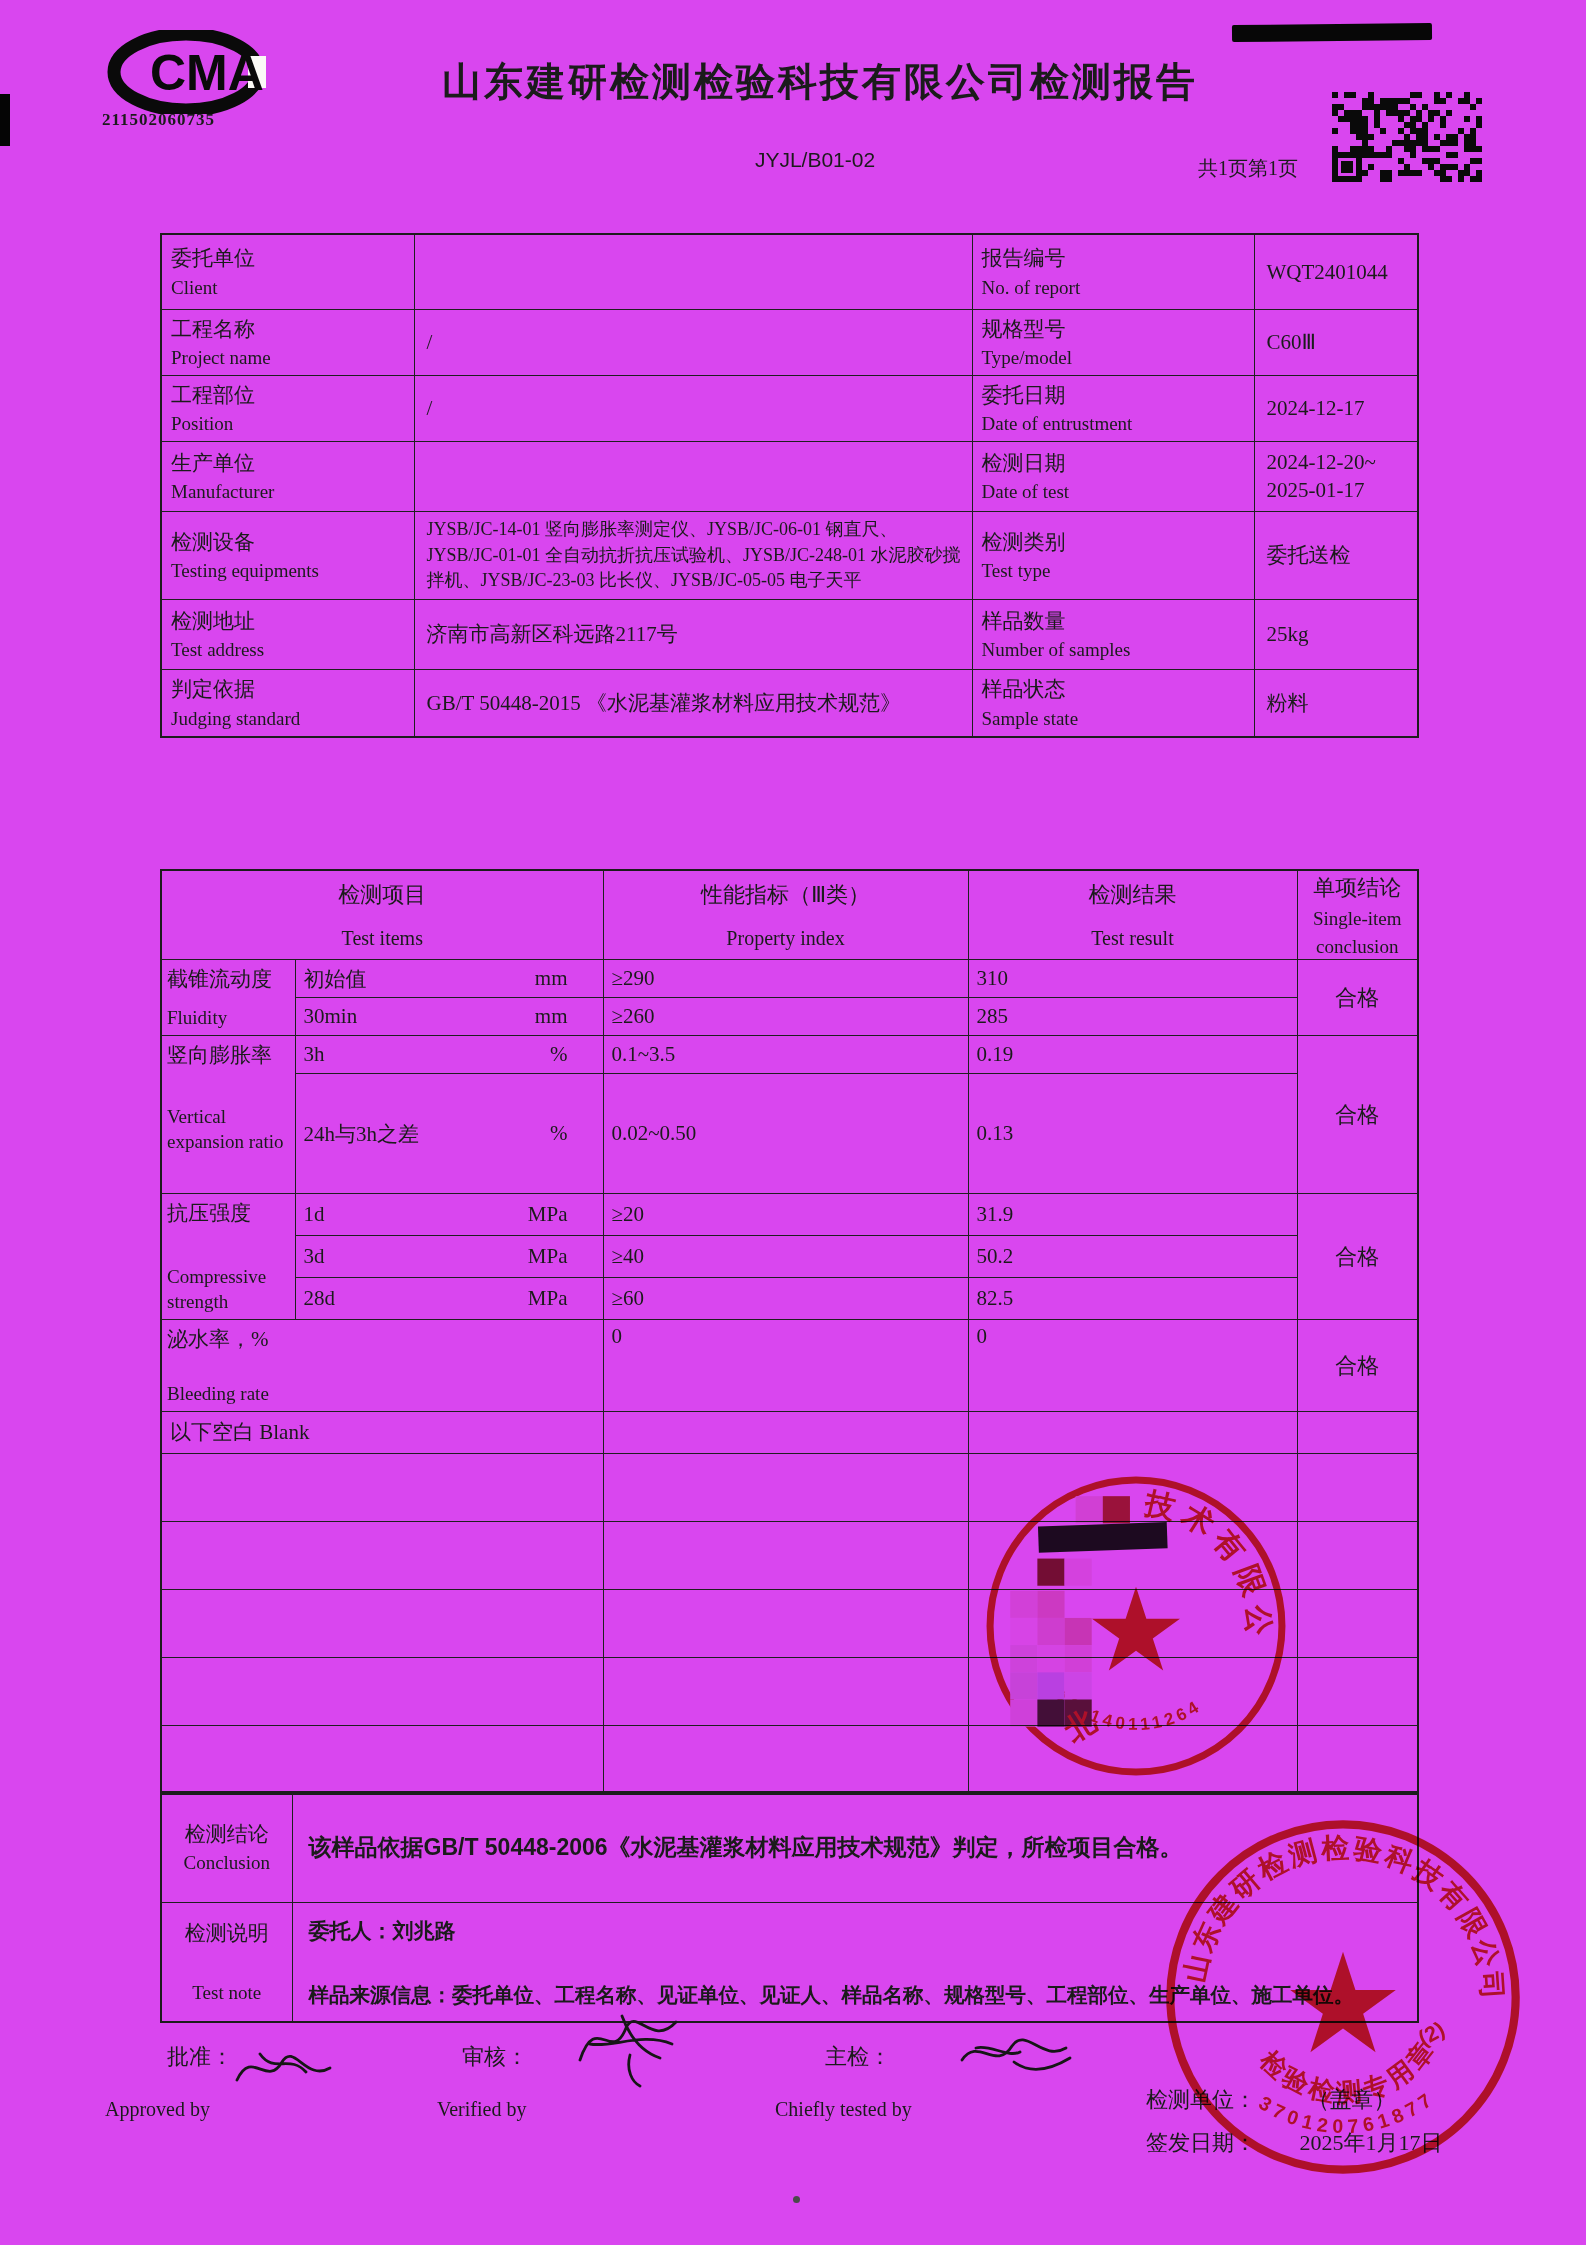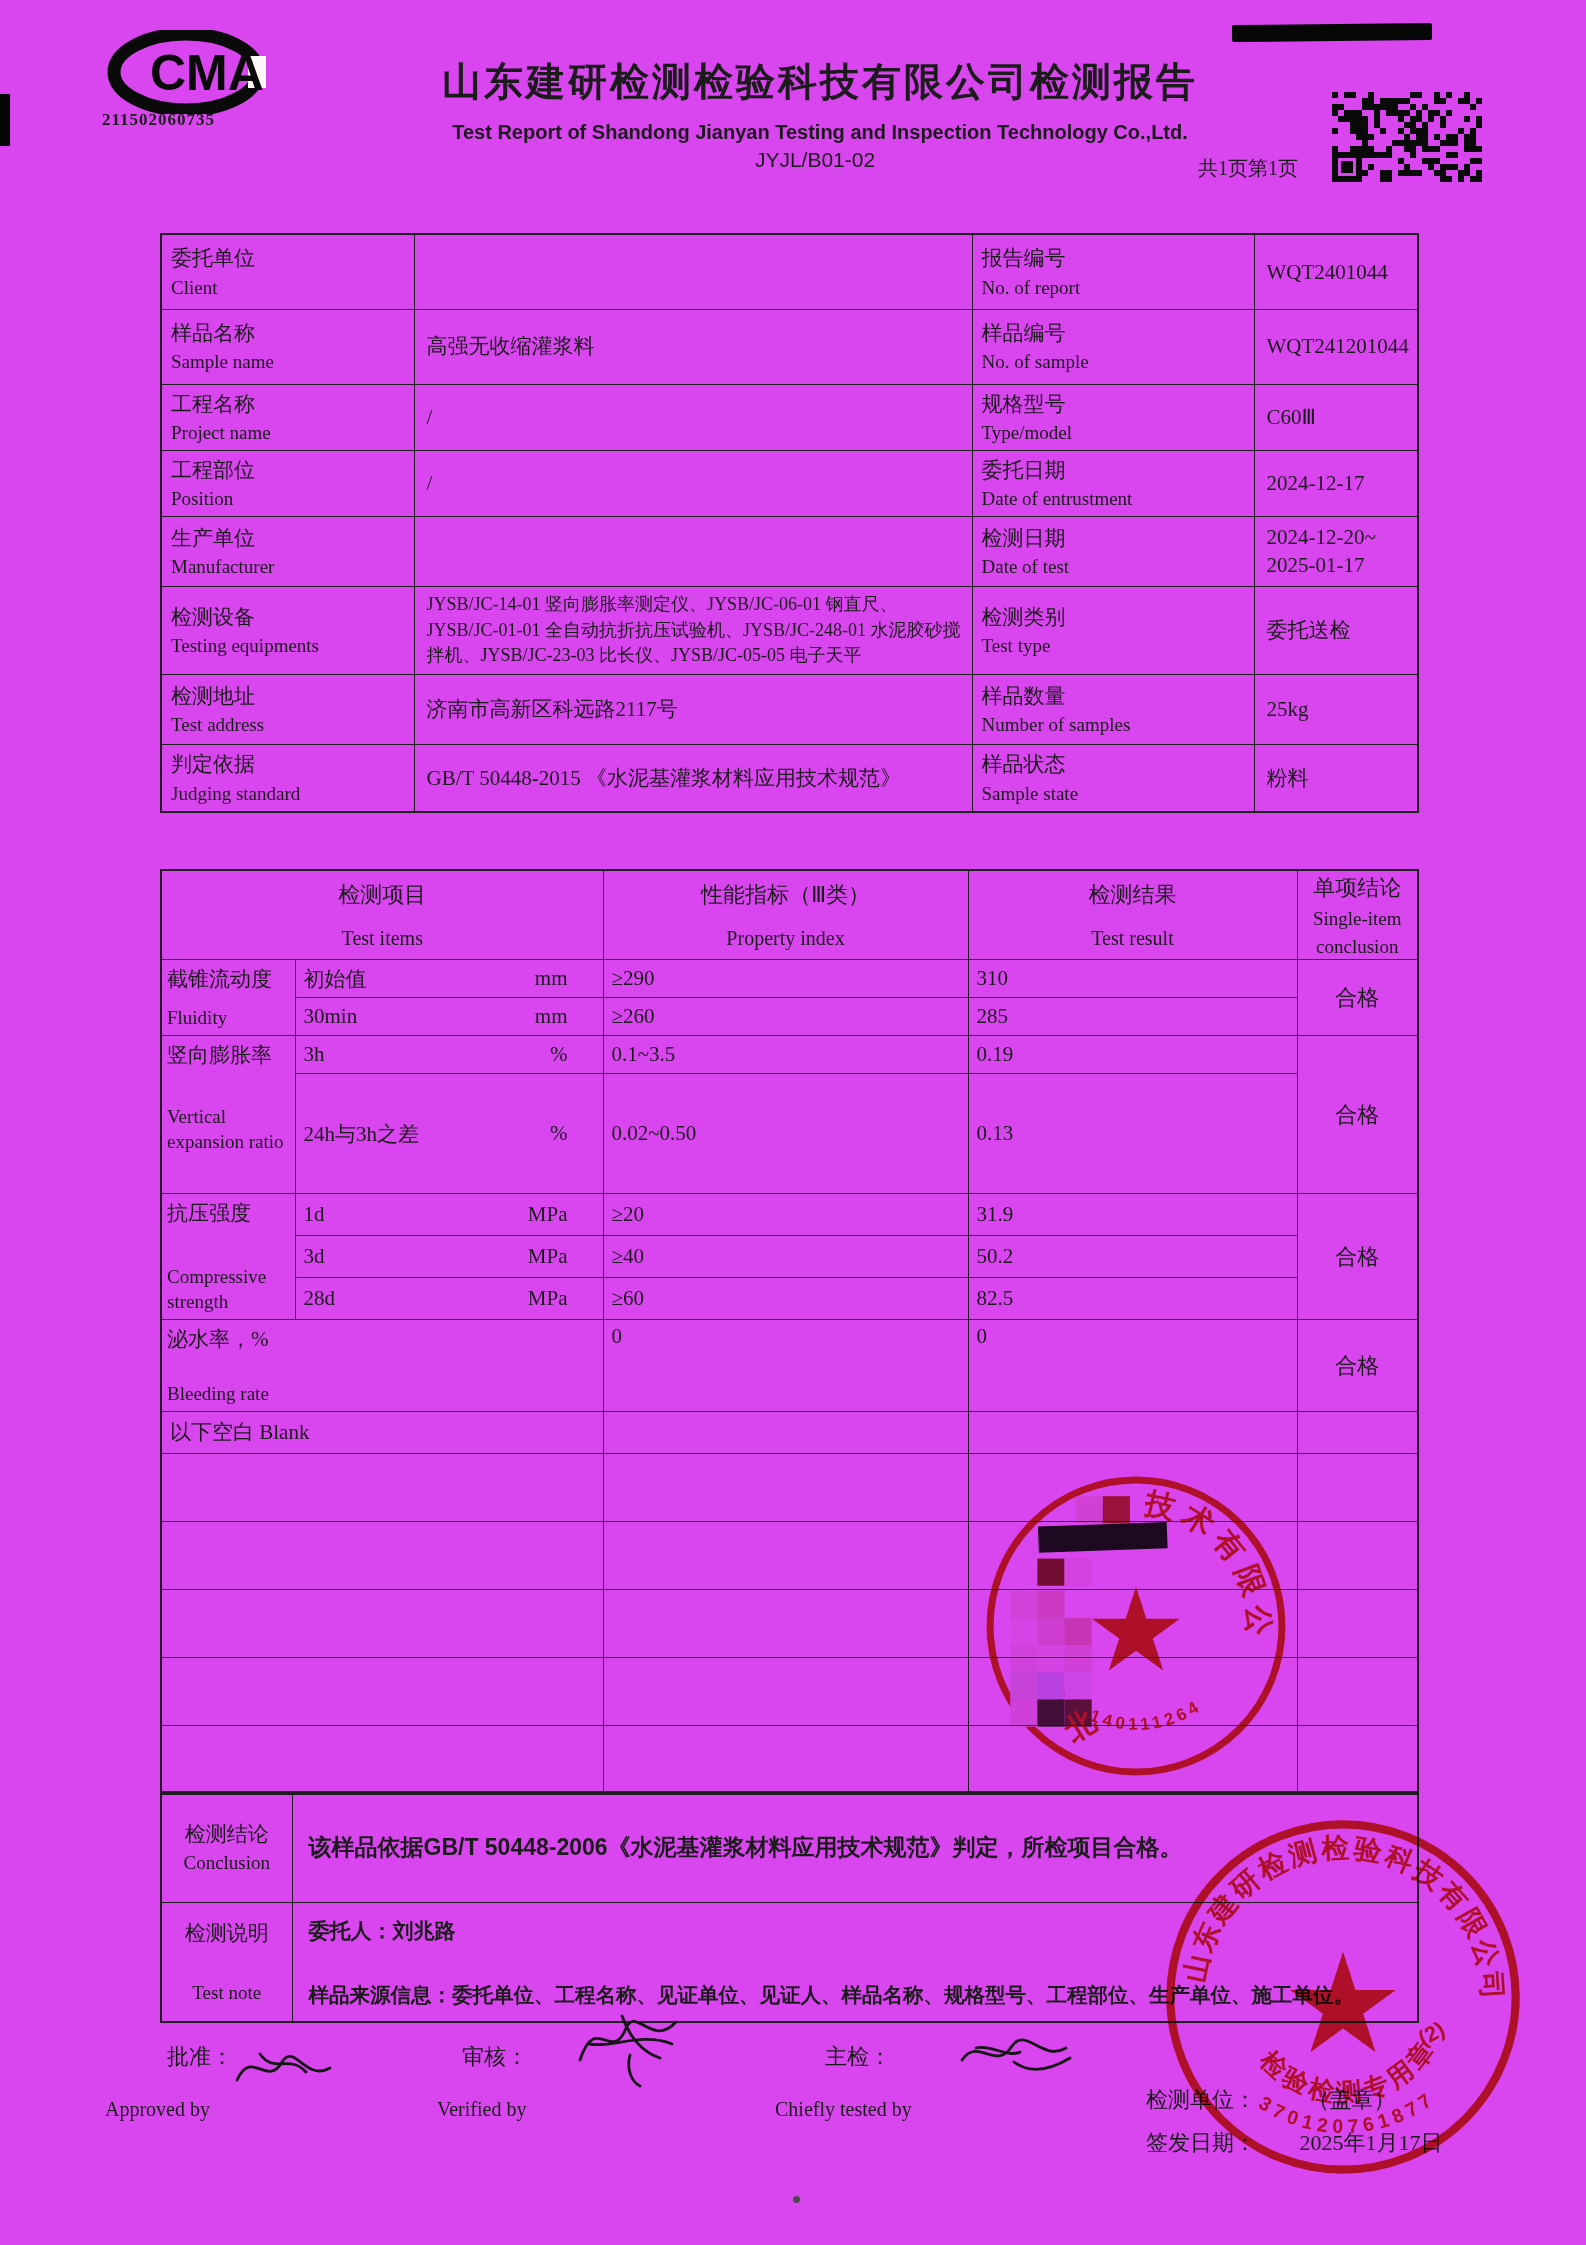--- a/index.html
+++ b/index.html
@@ -82,21 +82,20 @@
     <svg width="160" height="84" viewBox="0 0 160 84">
       <ellipse cx="80" cy="42" rx="72" ry="38" fill="none" stroke="#0a0a0a" stroke-width="13"></ellipse>
       <rect x="142" y="26" width="20" height="32" fill="#fbfaf6"></rect>
       <text x="44" y="60" font-family="Liberation Sans, sans-serif" font-weight="bold" font-size="50" fill="#0a0a0a">CMA</text>
     </svg>
   </div>
   <div class="cma-num">211502060735</div>
 
   <div class="titleblock">
     <div class="title">山东建研检测检验科技有限公司检测报告</div>
-    <div class="subtitle">Test Report of Shandong Jianyan Testing and Inspection Technology Co.,Ltd.</div>
   </div>
   <div class="formcode">JYJL/B01-02</div>
   <div class="pagenote">共1页第1页</div>
   <div id="qr">
       <div class="c" style="left: 0px; top: 0px; width: 6px; height: 6px;"></div>
       <div class="c" style="left: 12px; top: 0px; width: 6px; height: 6px;"></div>
       <div class="c" style="left: 18px; top: 0px; width: 6px; height: 6px;"></div>
       <div class="c" style="left: 36px; top: 0px; width: 6px; height: 6px;"></div>
       <div class="c" style="left: 78px; top: 0px; width: 6px; height: 6px;"></div>
       <div class="c" style="left: 84px; top: 0px; width: 6px; height: 6px;"></div>
@@ -267,32 +266,20 @@
             <div class="zh">委托单位</div>
             <div class="en">Client</div>
           </td>
       <td class="val"></td>
       <td class="lab">
             <div class="zh">报告编号</div>
             <div class="en">No. of report</div>
           </td>
       <td class="val">WQT2401044</td>
     </tr>
-    <tr style="height:75px">
-      <td class="lab">
-            <div class="zh">样品名称</div>
-            <div class="en">Sample name</div>
-          </td>
-      <td class="val">高强无收缩灌浆料</td>
-      <td class="lab">
-            <div class="zh">样品编号</div>
-            <div class="en">No. of sample</div>
-          </td>
-      <td class="val">WQT241201044</td>
-    </tr>
     <tr style="height:66px">
       <td class="lab">
             <div class="zh">工程名称</div>
             <div class="en">Project name</div>
           </td>
       <td class="val">/</td>
       <td class="lab">
             <div class="zh">规格型号</div>
             <div class="en">Type/model</div>
           </td>

